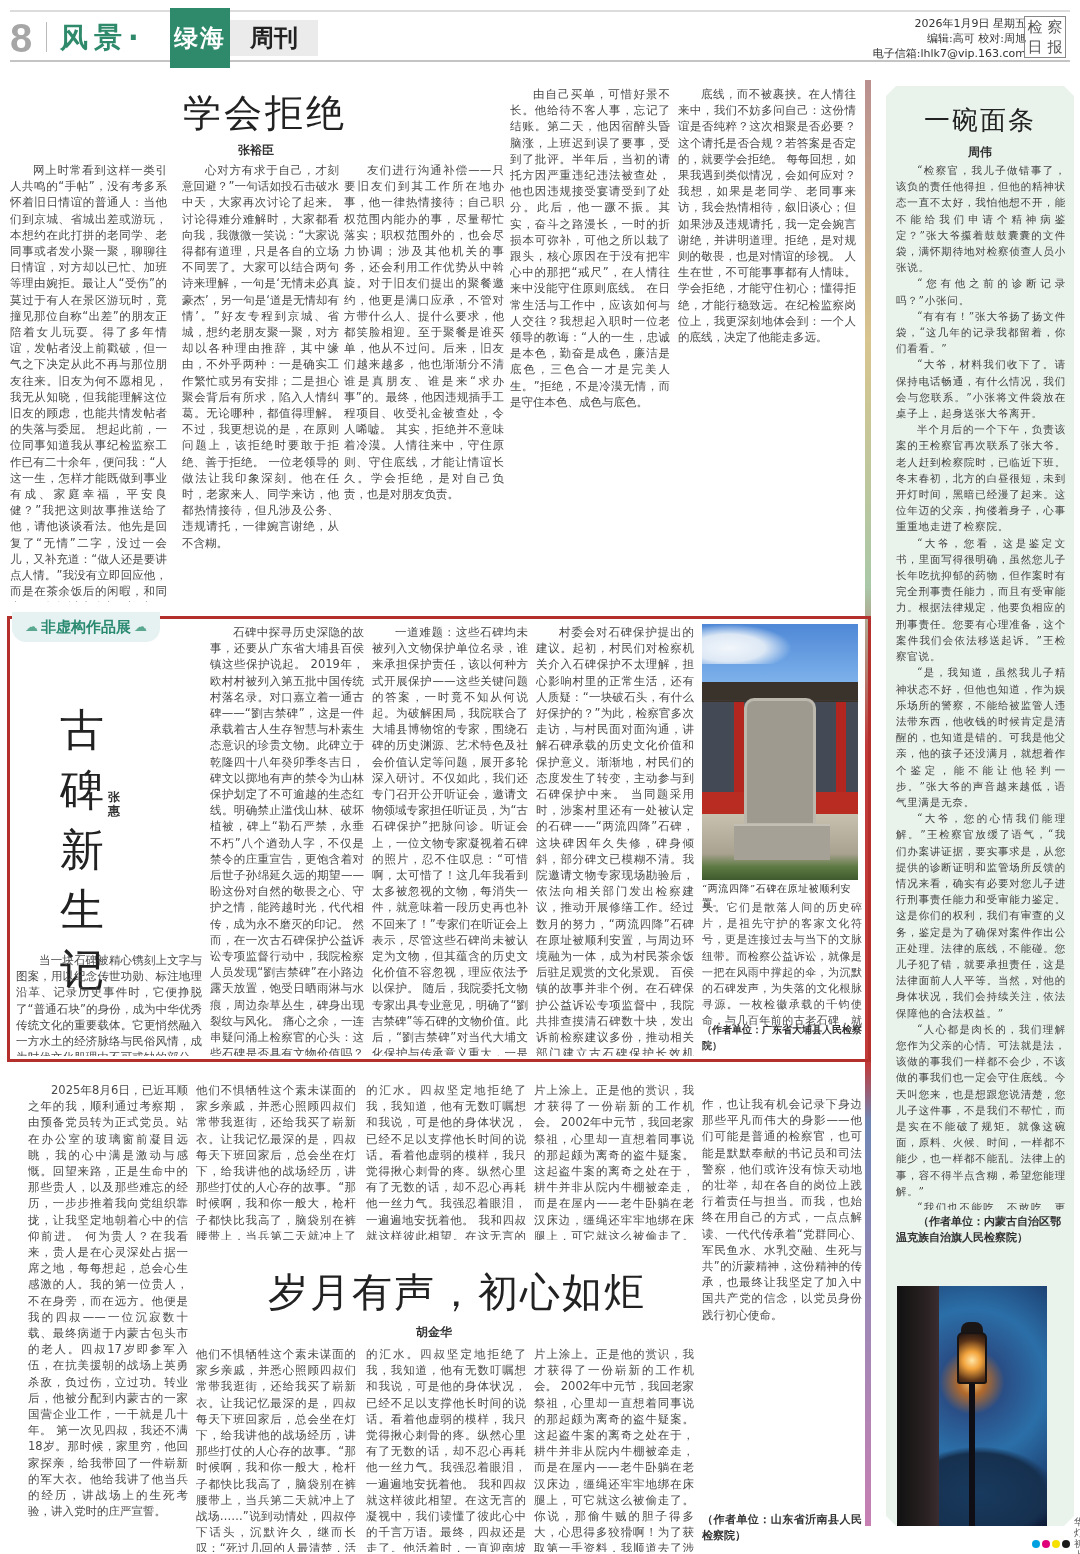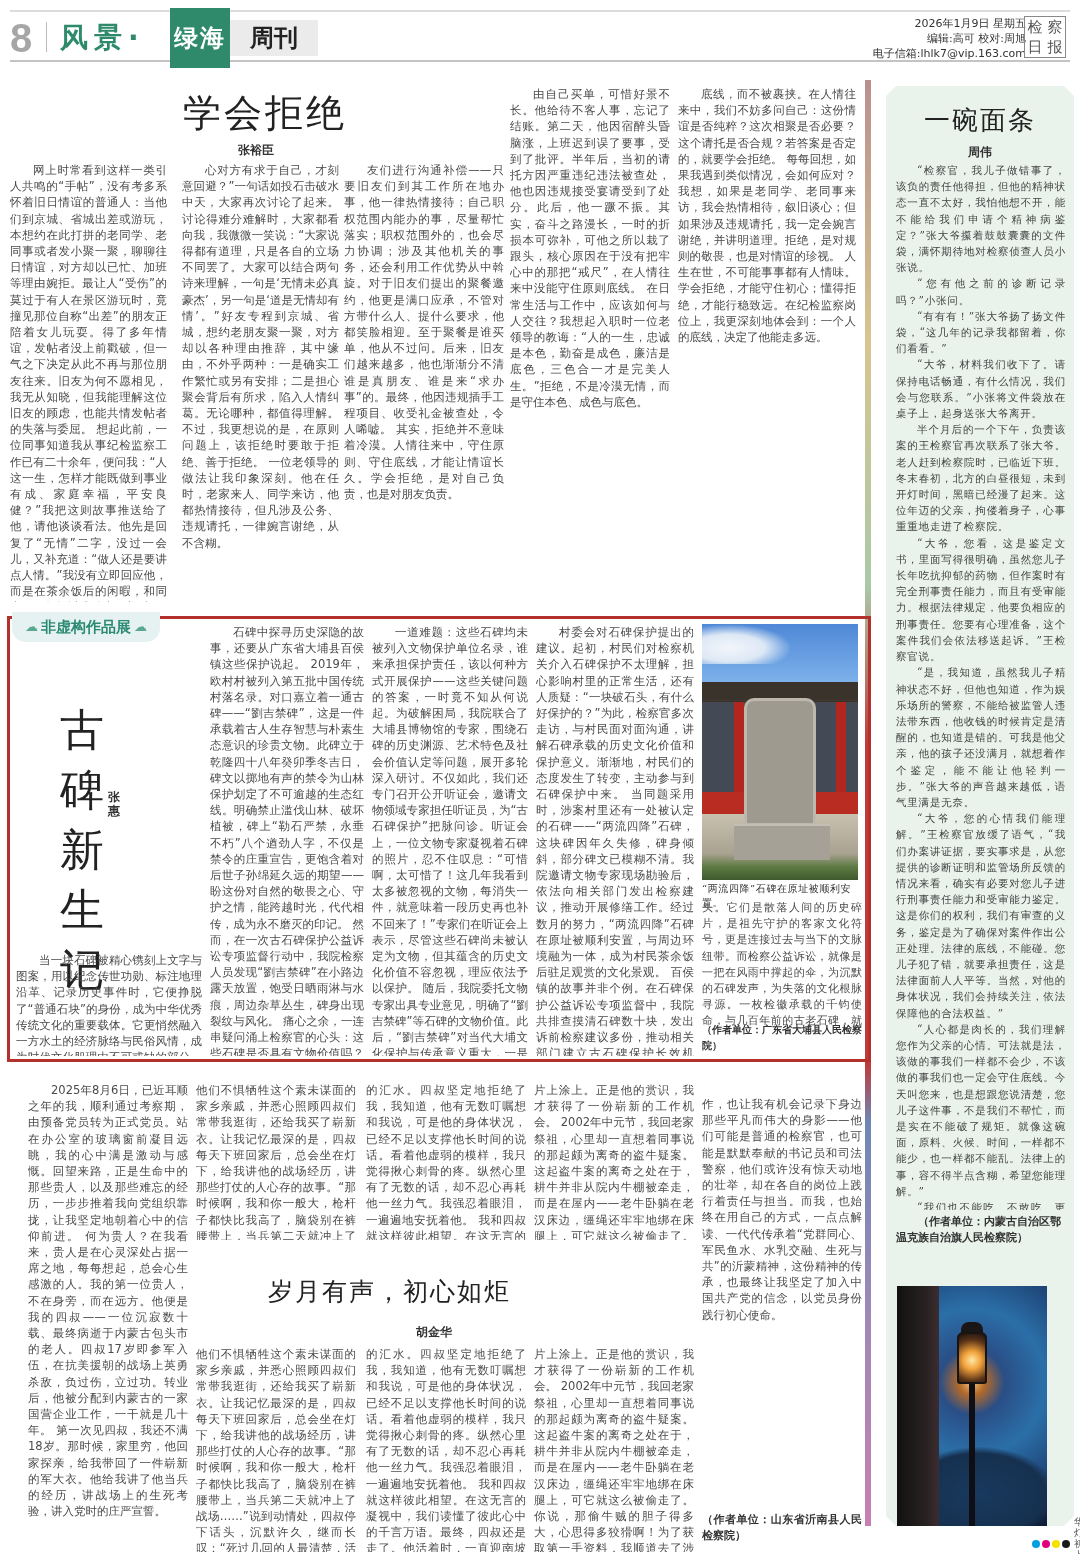--- a/index.html
+++ b/index.html
@@ -195,21 +195,21 @@
     </div>
   <div class="col" style="left:196px; top:1082px; width:160px; height:158px;">
       <p style="text-indent:0">他们不惧牺牲这个素未谋面的家乡亲戚，并悉心照顾四叔们常带我逛街，还给我买了崭新衣。让我记忆最深的是，四叔每天下班回家后，总会坐在灯下，给我讲他的战场经历，讲那些打仗的人心存的故事。“那时候啊，我和你一般大，枪杆子都快比我高了，脑袋别在裤腰带上，当兵第二天就冲上了战场……”说到动情处，四叔停下话头，沉默许久，继而长叹：“死过几回的人最清楚，活着不容易，所以更得有志气，有信念。”四叔的这番话，点燃了年轻的我。半个月后，我带着“靠谁都不如靠自己”的信念，踏上了返回</p>
     </div>
   <div class="col" style="left:366px; top:1082px; width:160px; height:158px;">
       <p style="text-indent:0">的汇水。四叔坚定地拒绝了我，我知道，他有无数叮嘱想和我说，可是他的身体状况，已经不足以支撑他长时间的说话。看着他虚弱的模样，我只觉得揪心刺骨的疼。纵然心里有了无数的话，却不忍心再耗他一丝力气。我强忍着眼泪，一遍遍地安抚着他。 我和四叔就这样彼此相望。在这无言的凝视中，我们读懂了彼此心中的千言万语。最终，四叔还是走了。他活着时，一直迎南坡上；医院里，就穴朝着东南方向——那是老家祈南山的方向。他的坟茔四周，有苍翠的松柏，有绵延的山岗，他在那里守望着故乡。</p>
     </div>
   <div class="col" style="left:534px; top:1082px; width:160px; height:158px;">
       <p style="text-indent:0">片上涂上。正是他的赏识，我才获得了一份崭新的工作机会。 2002年中元节，我回老家祭祖，心里却一直想着同事说的那起颇为离奇的盗牛疑案。这起盗牛案的离奇之处在于，耕牛并非从院内牛棚被牵走，而是在屋内——老牛卧躺在老汉床边，缰绳还牢牢地绑在床腿上，可它就这么被偷走了。你说，那偷牛贼的胆子得多大，心思得多狡猾啊！为了获取第一手资料，我顺道去了涉案村庄。采访结束后，我兴高采烈地带着自行车返回县城，却不料半路突发意外，在人带车翻进了沟里。</p>
     </div>
-  <h1 class="headline" style="left:268px; top:1272px; font-size:25px; line-height:40px; letter-spacing:2px;">岁月有声，初心如炬</h1>
+  <h1 class="headline" style="left:268px; top:1272px; font-size:40px; line-height:40px; letter-spacing:2px;">岁月有声，初心如炬</h1>
   <div class="byline" style="left:416px; top:1324px;">胡金华</div>
   <div class="col" style="left:196px; top:1346px; width:160px; height:206px;">
       <p style="text-indent:0">他们不惧牺牲这个素未谋面的家乡亲戚，并悉心照顾四叔们常带我逛街，还给我买了崭新衣。让我记忆最深的是，四叔每天下班回家后，总会坐在灯下，给我讲他的战场经历，讲那些打仗的人心存的故事。“那时候啊，我和你一般大，枪杆子都快比我高了，脑袋别在裤腰带上，当兵第二天就冲上了战场……”说到动情处，四叔停下话头，沉默许久，继而长叹：“死过几回的人最清楚，活着不容易，所以更得有志气，有信念。”四叔的这番话，点燃了年轻的我。半个月后，我带着“靠谁都不如靠自己”的信念，踏上了返回</p>
     </div>
   <div class="col" style="left:366px; top:1346px; width:160px; height:206px;">
       <p style="text-indent:0">的汇水。四叔坚定地拒绝了我，我知道，他有无数叮嘱想和我说，可是他的身体状况，已经不足以支撑他长时间的说话。看着他虚弱的模样，我只觉得揪心刺骨的疼。纵然心里有了无数的话，却不忍心再耗他一丝力气。我强忍着眼泪，一遍遍地安抚着他。 我和四叔就这样彼此相望。在这无言的凝视中，我们读懂了彼此心中的千言万语。最终，四叔还是走了。他活着时，一直迎南坡上；医院里，就穴朝着东南方向——那是老家祈南山的方向。他的坟茔四周，有苍翠的松柏，有绵延的山岗，他在那里守望着故乡。</p>
     </div>
   <div class="col" style="left:534px; top:1346px; width:160px; height:206px;">
       <p style="text-indent:0">片上涂上。正是他的赏识，我才获得了一份崭新的工作机会。 2002年中元节，我回老家祭祖，心里却一直想着同事说的那起颇为离奇的盗牛疑案。这起盗牛案的离奇之处在于，耕牛并非从院内牛棚被牵走，而是在屋内——老牛卧躺在老汉床边，缰绳还牢牢地绑在床腿上，可它就这么被偷走了。你说，那偷牛贼的胆子得多大，心思得多狡猾啊！为了获取第一手资料，我顺道去了涉案村庄。采访结束后，我兴高采烈地带着自行车返回县城，却不料半路突发意外，在人带车翻进了沟里。</p>
     </div>

